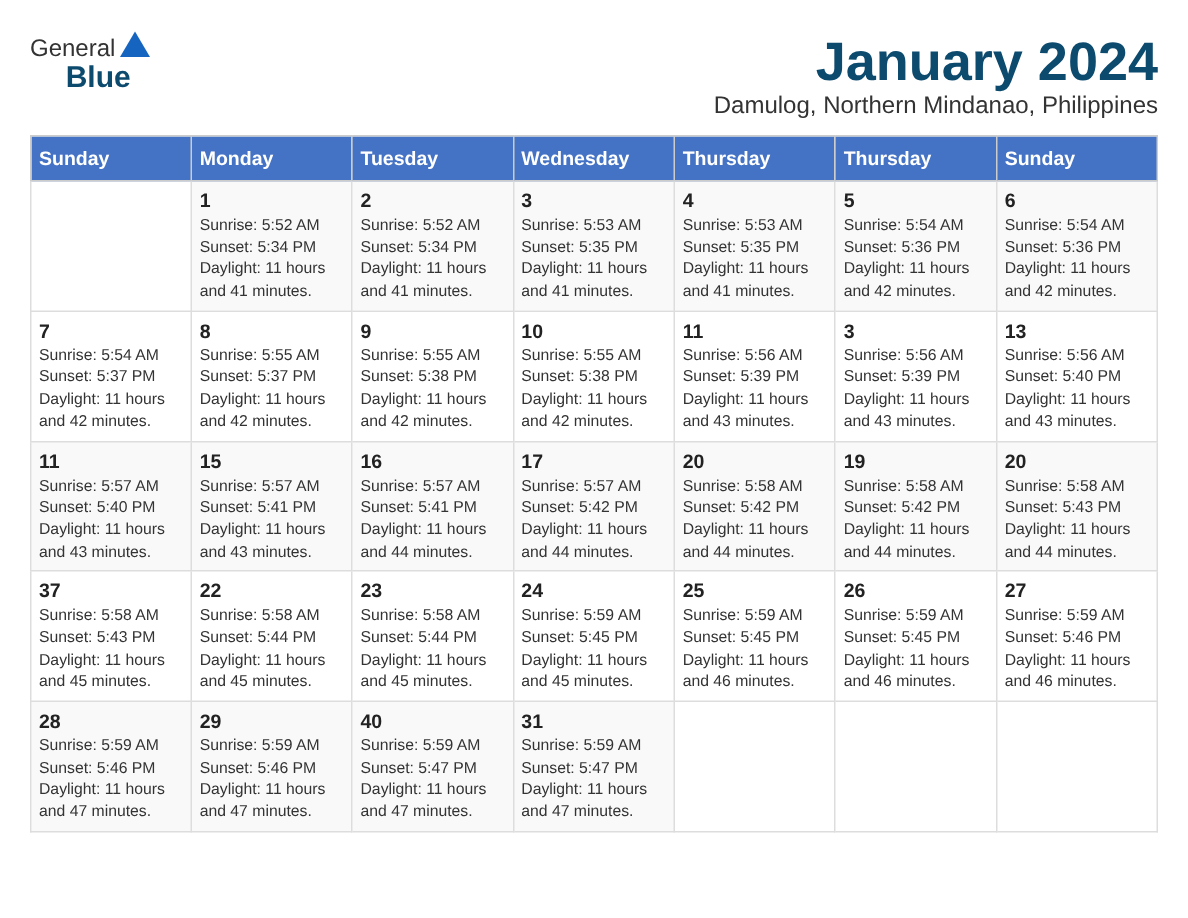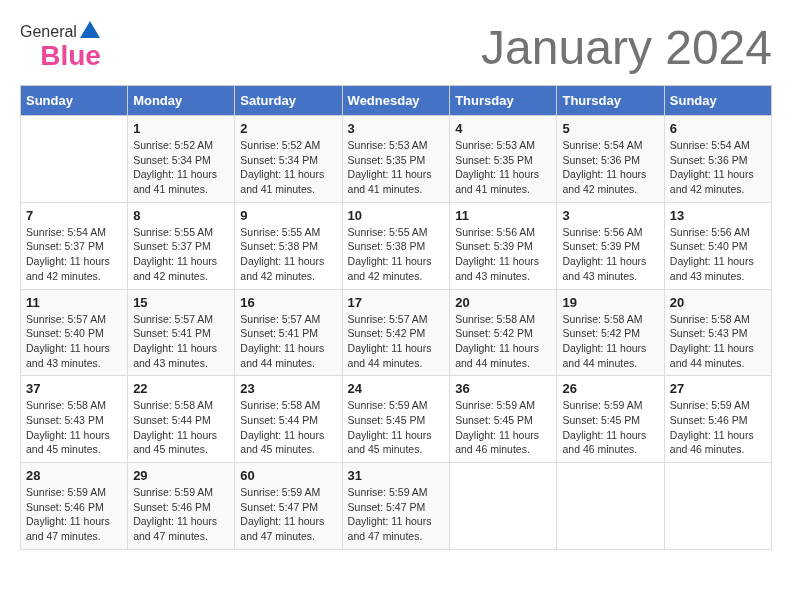--- a/index.html
+++ b/index.html
@@ -12,31 +12,31 @@
     }
     .header-area {
       display: flex;
       justify-content: space-between;
       align-items: flex-start;
       margin-bottom: 10px;
     }
     .logo {
       display: flex;
       flex-direction: column;
-      align-items: flex-end;
+      align-items: center;
     }
     .logo-general { color: #333; }
     .logo-blue { color: #1565c0; }
     .title-area {
       text-align: right;
     }
     .main-title {
-      font-size: 48px;
-      font-weight: normal;
-      color: #737373;
+      font-size: 36px;
+      font-weight: bold;
+      color: #0c4a6e;
     }
     .subtitle {
       font-size: 16px;
       color: #333;
     }
     .calendar {
       width: 100%;
       border-collapse: collapse;
       font-size: 11px;
     }
@@ -85,33 +85,34 @@
 <div class="header-area">
   <div class="logo">
     <div style="display:flex;align-items:center;">
       <span class="logo-general">General</span>
       <span style="display:inline-block;margin-left:2px;">
         <svg width="22" height="20" viewBox="0 0 22 20">
           <polygon points="11,1 21,18 1,18" fill="#1565c0"></polygon>
         </svg>
       </span>
     </div>
-    <span class="logo-blue" style="font-size:28px;font-weight:bold;color:#ec4899;margin-top:-4px;margin-left:10px;">Blue</span>
+    <span class="logo-blue" style="font-size:20px;font-weight:bold;color:#0c4a6e;margin-top:-4px;margin-left:10px;">Blue</span>
   </div>
   <div class="title-area">
     <div class="main-title">January 2024</div>
+    <div class="subtitle">Damulog, Northern Mindanao, Philippines</div>
   </div>
 </div>
 
 <table class="calendar">
   <thead>
     <tr>
     <th>Sunday</th>
         <th>Monday</th>
-        <th>Saturday</th>
+        <th>Tuesday</th>
         <th>Wednesday</th>
         <th>Thursday</th>
         <th>Thursday</th>
         <th>Sunday</th>
       </tr>
   </thead>
   <tbody id="calendar-body">
   <tr>
         <td class="empty-cell"></td>
         <td>
@@ -282,21 +283,21 @@
 and 45 minutes.</div>
         </td>
         <td>
           <span class="day-number">24</span>
           <div class="day-info" style="white-space: pre-line;">Sunrise: 5:59 AM
 Sunset: 5:45 PM
 Daylight: 11 hours
 and 45 minutes.</div>
         </td>
         <td>
-          <span class="day-number">36</span>
+          <span class="day-number">25</span>
           <div class="day-info" style="white-space: pre-line;">Sunrise: 5:59 AM
 Sunset: 5:45 PM
 Daylight: 11 hours
 and 46 minutes.</div>
         </td>
         <td>
           <span class="day-number">26</span>
           <div class="day-info" style="white-space: pre-line;">Sunrise: 5:59 AM
 Sunset: 5:45 PM
 Daylight: 11 hours
@@ -319,21 +320,21 @@
 and 47 minutes.</div>
         </td>
         <td>
           <span class="day-number">29</span>
           <div class="day-info" style="white-space: pre-line;">Sunrise: 5:59 AM
 Sunset: 5:46 PM
 Daylight: 11 hours
 and 47 minutes.</div>
         </td>
         <td>
-          <span class="day-number">60</span>
+          <span class="day-number">40</span>
           <div class="day-info" style="white-space: pre-line;">Sunrise: 5:59 AM
 Sunset: 5:47 PM
 Daylight: 11 hours
 and 47 minutes.</div>
         </td>
         <td>
           <span class="day-number">31</span>
           <div class="day-info" style="white-space: pre-line;">Sunrise: 5:59 AM
 Sunset: 5:47 PM
 Daylight: 11 hours

